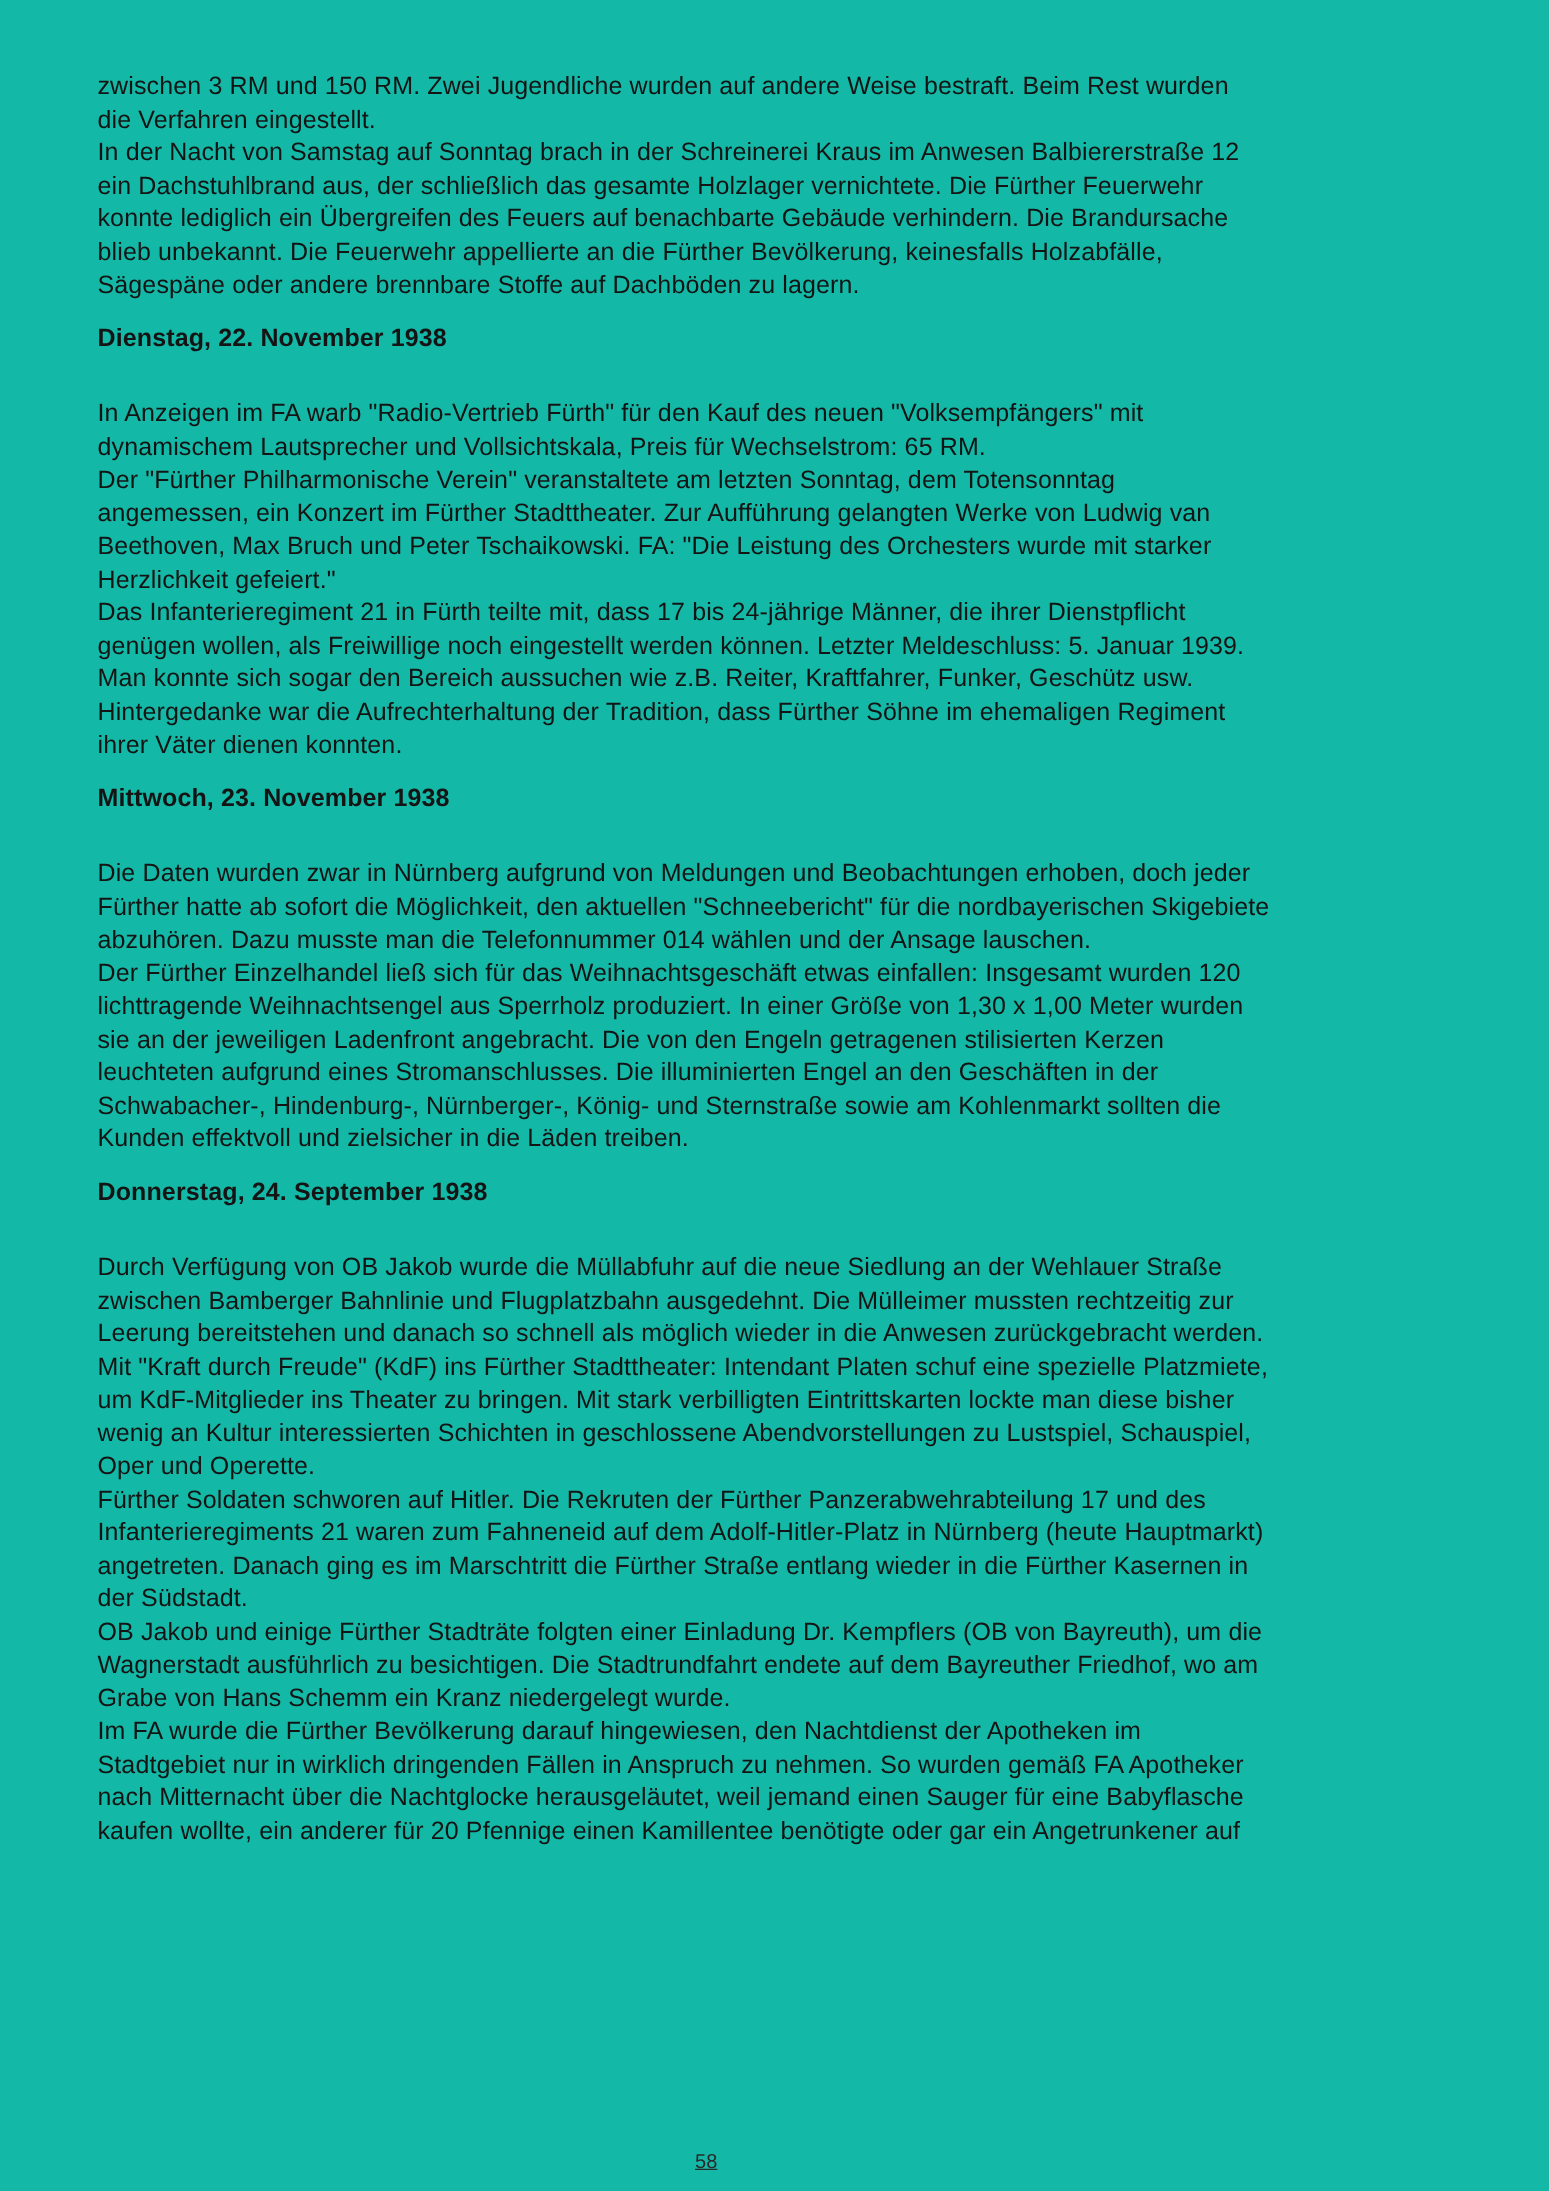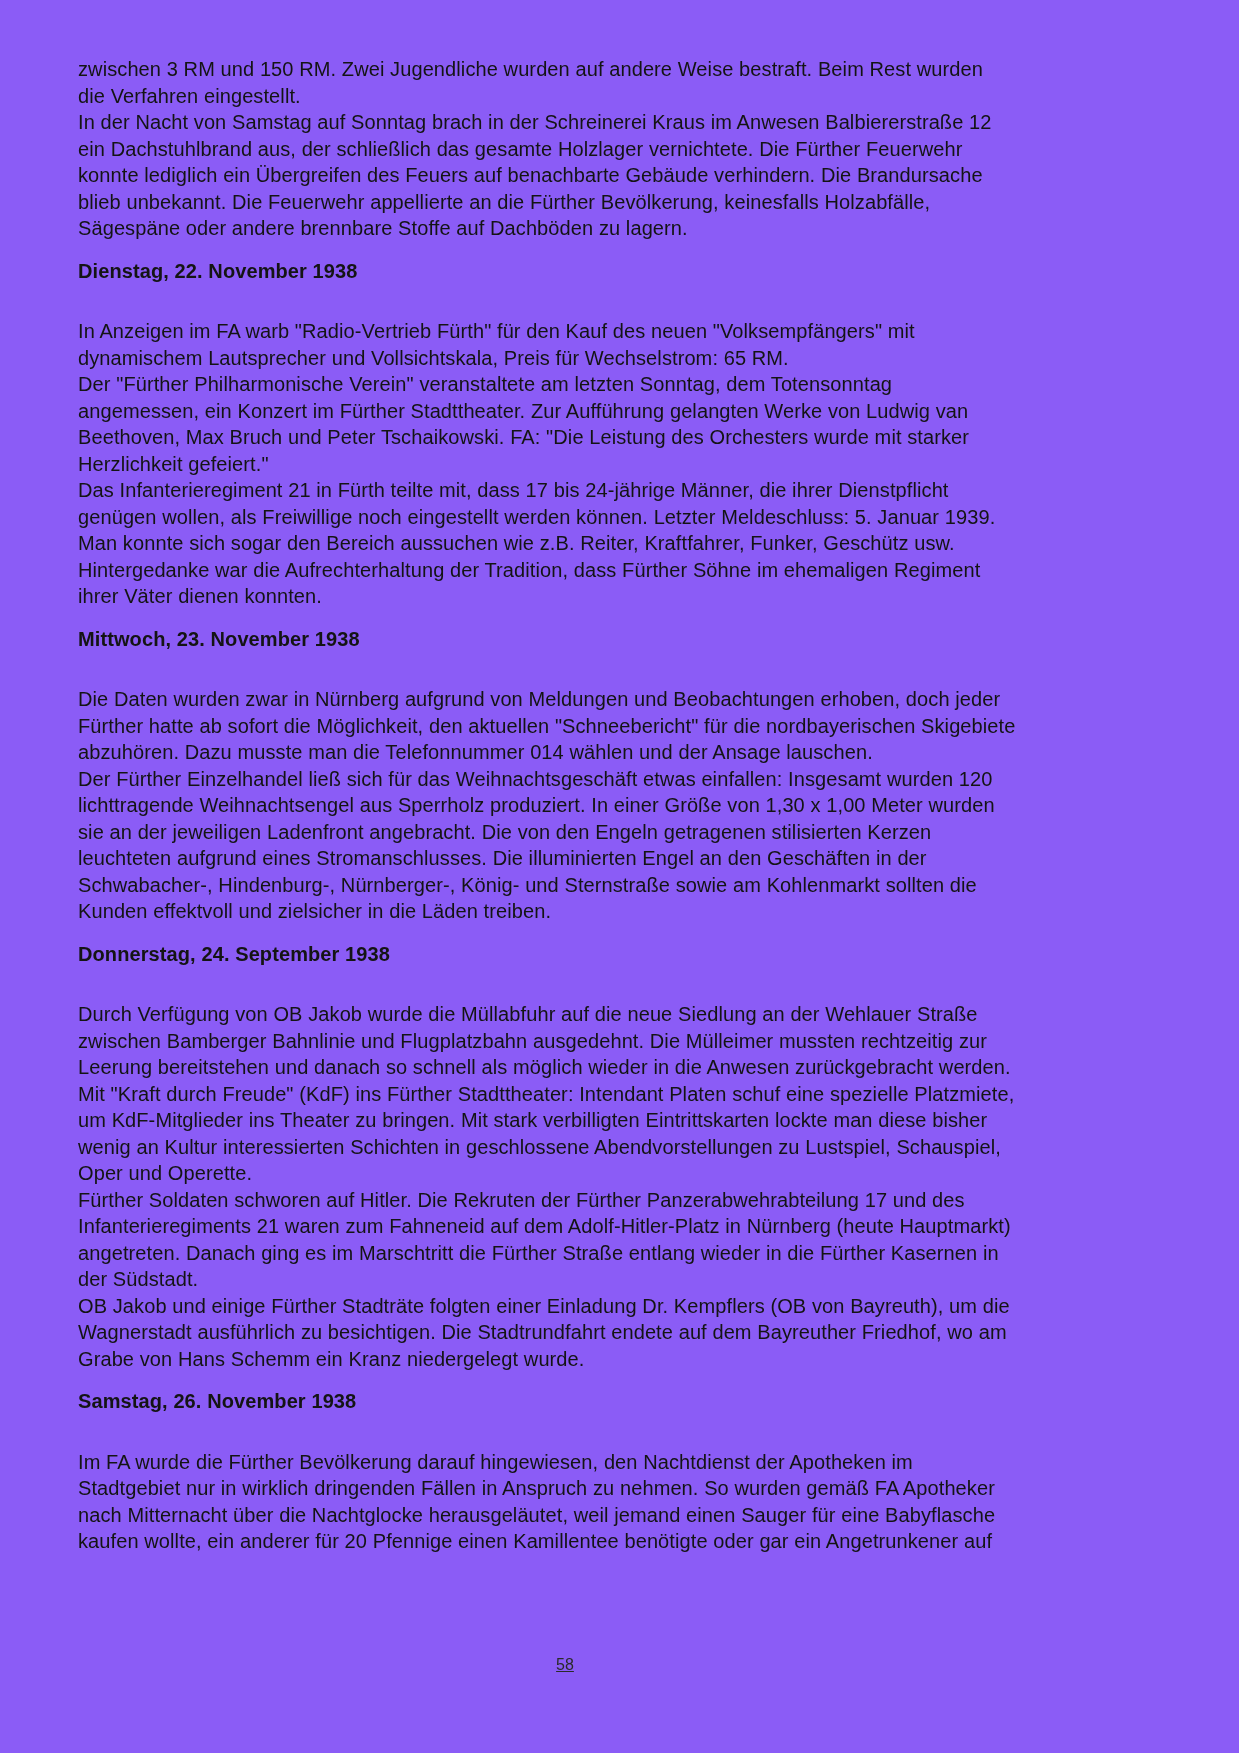--- a/index.html
+++ b/index.html
@@ -12,21 +12,21 @@
     height: 1753px;
     position: relative;
     overflow: hidden;
     font-family: "Liberation Sans", "DejaVu Sans", sans-serif;
     color: #141414;
     -webkit-font-smoothing: antialiased;
   }
   .page {
     position: absolute;
     inset: 0;
-    background: #8b5cf6;
+    background: #14b8a6;
   }
   .content {
     position: absolute;
     top: 56px;
     left: 78px;
     width: 1110px;
     font-size: 20px;
     line-height: 26.5px;
   }
   .para {
@@ -35,21 +35,21 @@
     letter-spacing: 0.1px;
   }
   .heading {
     font-weight: bold;
     margin-top: 16px;
     margin-bottom: 34px;
     letter-spacing: 0.1px;
   }
   .page-number {
     position: absolute;
-    top: 1655px;
+    top: 1720px;
     left: 0;
     width: 1130px;
     text-align: center;
     font-size: 16px;
     line-height: 20px;
     color: #2a2a2a;
     text-decoration: underline;
   }
 </style>
 </head>
@@ -94,20 +94,19 @@
 um KdF-Mitglieder ins Theater zu bringen. Mit stark verbilligten Eintrittskarten lockte man diese bisher
 wenig an Kultur interessierten Schichten in geschlossene Abendvorstellungen zu Lustspiel, Schauspiel,
 Oper und Operette.</div>
       <div class="para">Fürther Soldaten schworen auf Hitler. Die Rekruten der Fürther Panzerabwehrabteilung 17 und des
 Infanterieregiments 21 waren zum Fahneneid auf dem Adolf-Hitler-Platz in Nürnberg (heute Hauptmarkt)
 angetreten. Danach ging es im Marschtritt die Fürther Straße entlang wieder in die Fürther Kasernen in
 der Südstadt.
 OB Jakob und einige Fürther Stadträte folgten einer Einladung Dr. Kempflers (OB von Bayreuth), um die
 Wagnerstadt ausführlich zu besichtigen. Die Stadtrundfahrt endete auf dem Bayreuther Friedhof, wo am
 Grabe von Hans Schemm ein Kranz niedergelegt wurde.</div>
-      <div class="heading">Samstag, 26. November 1938</div>
       <div class="para">Im FA wurde die Fürther Bevölkerung darauf hingewiesen, den Nachtdienst der Apotheken im
 Stadtgebiet nur in wirklich dringenden Fällen in Anspruch zu nehmen. So wurden gemäß FA Apotheker
 nach Mitternacht über die Nachtglocke herausgeläutet, weil jemand einen Sauger für eine Babyflasche
 kaufen wollte, ein anderer für 20 Pfennige einen Kamillentee benötigte oder gar ein Angetrunkener auf</div>
     </div>
   <div class="page-number">58</div>
 </div>
 
 </body></html>

